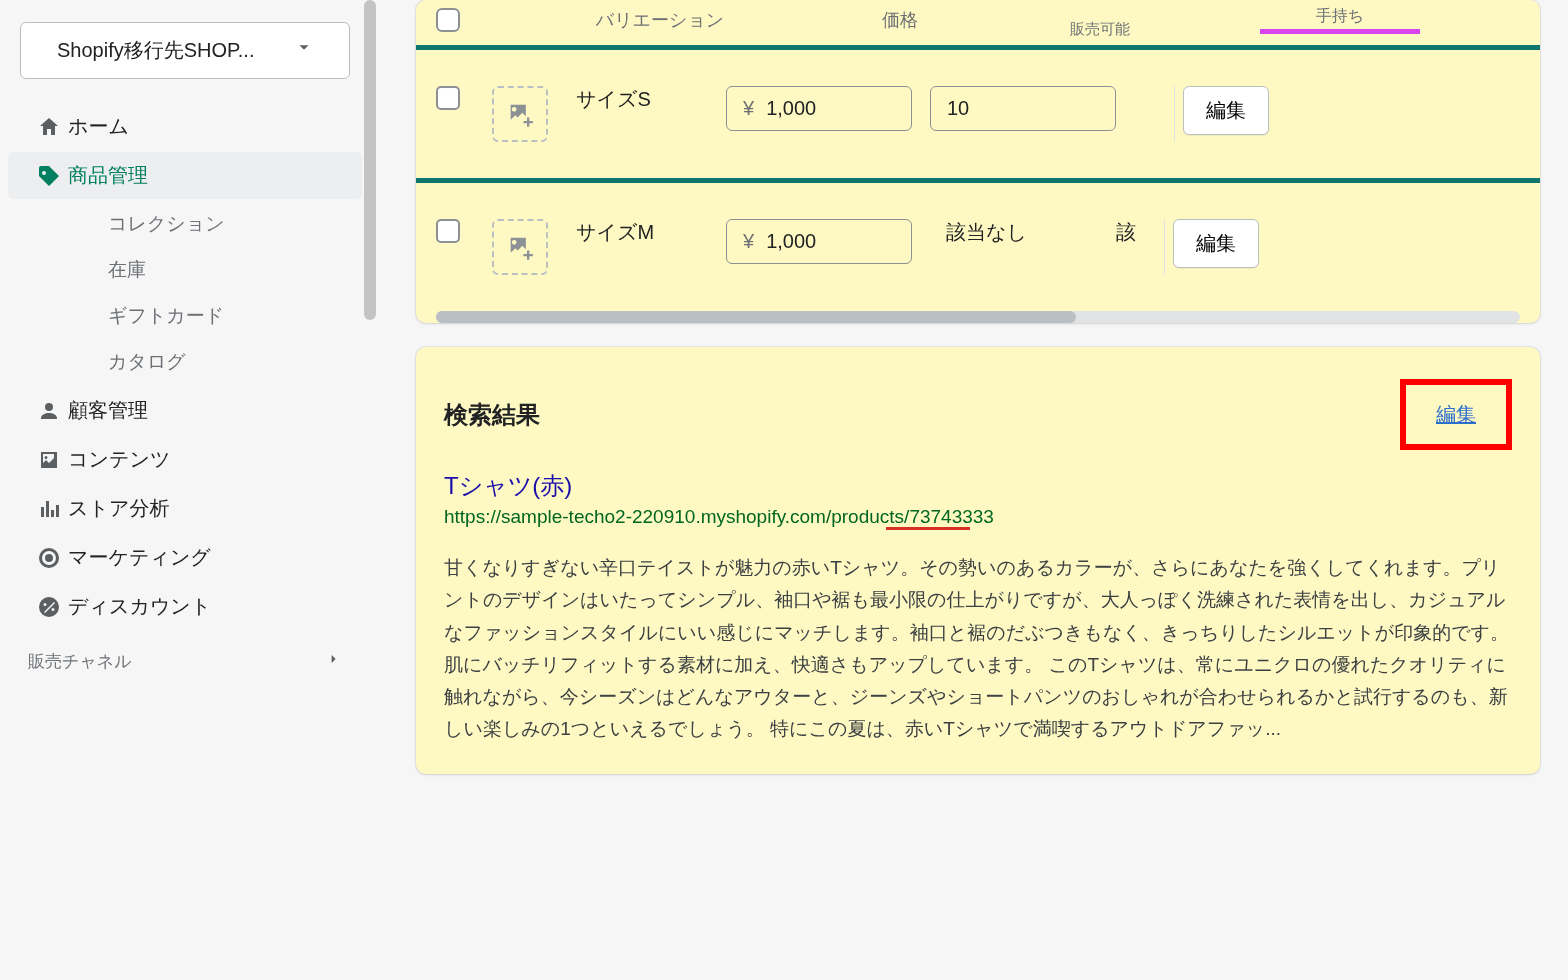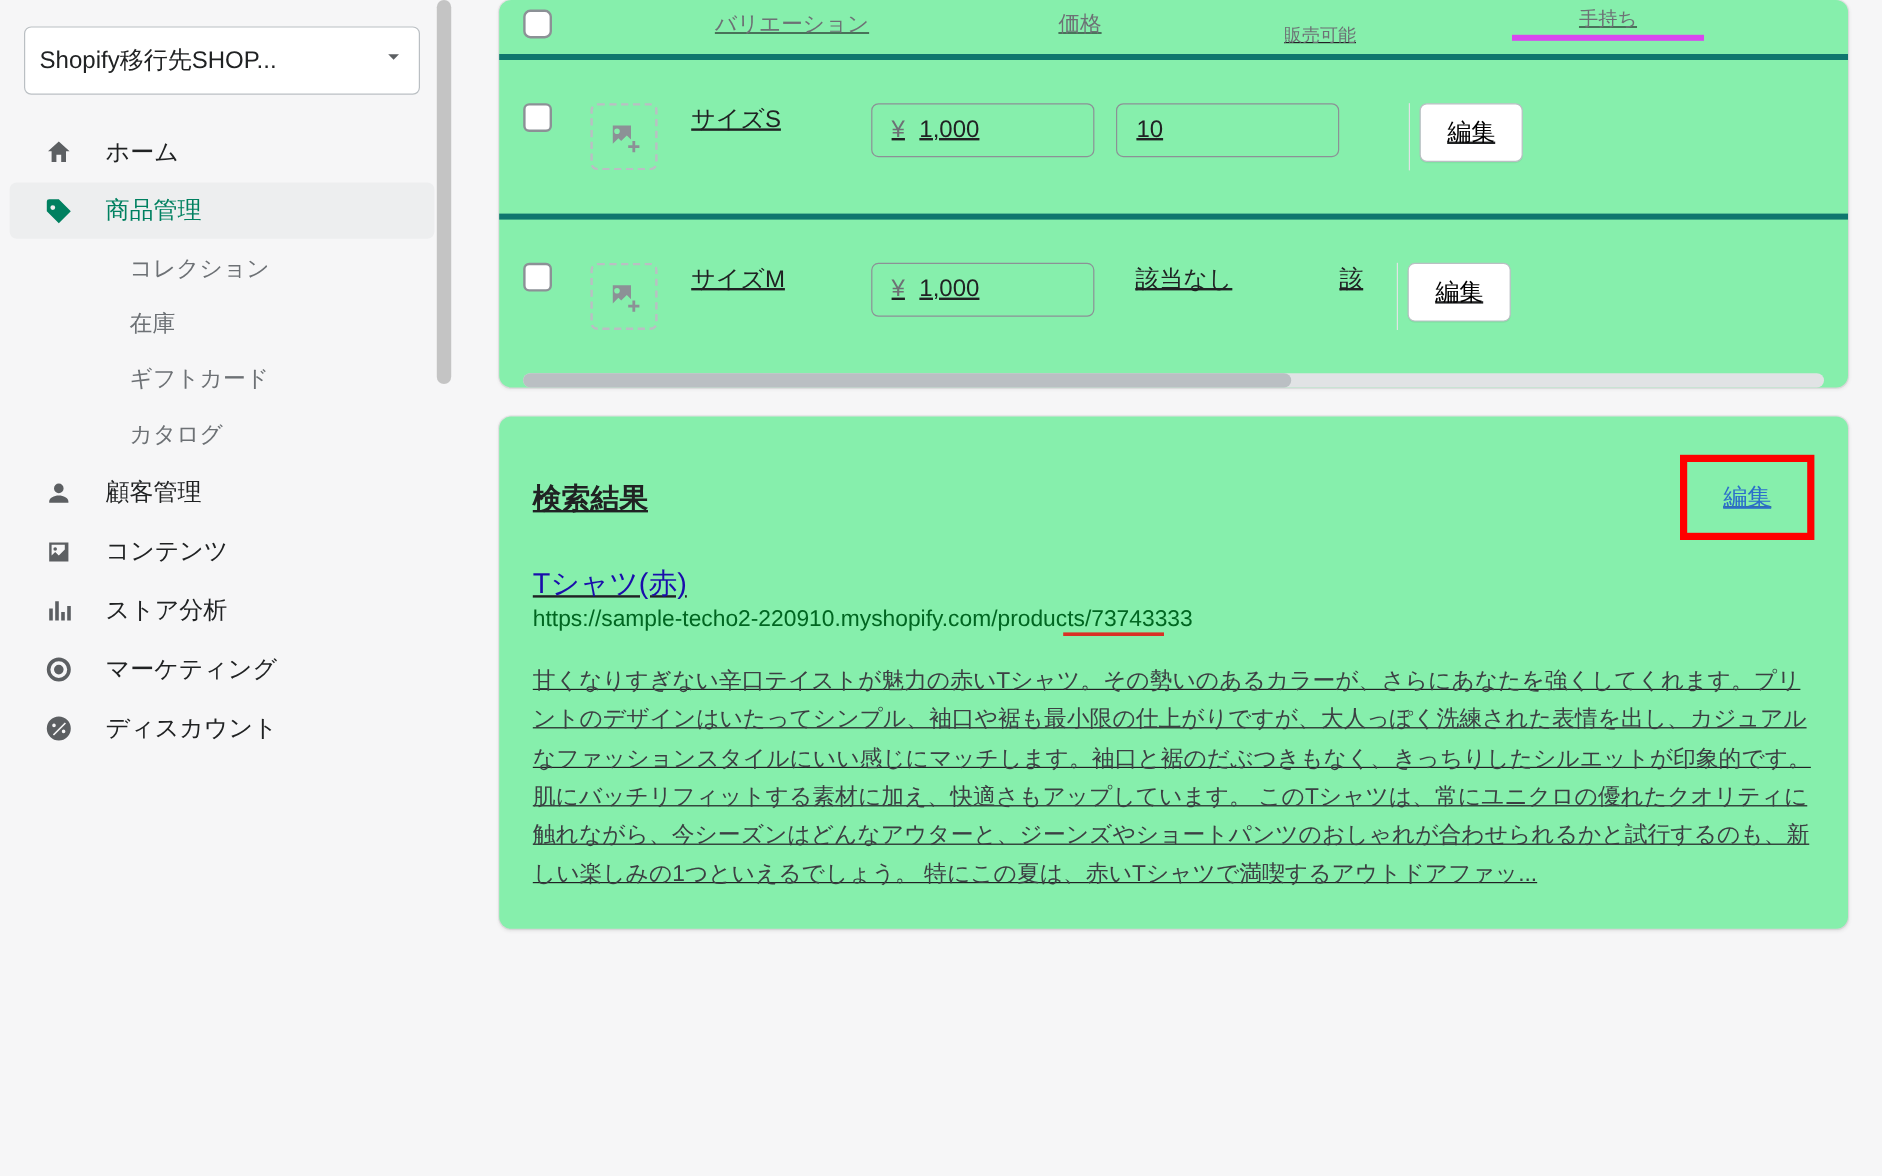--- a/index.html
+++ b/index.html
@@ -1,31 +1,31 @@
 <!DOCTYPE html>
 <html><head>
 <meta charset="utf-8">
 <style>
 * { box-sizing: border-box; margin: 0; padding: 0; }
 body { font-family: -apple-system, BlinkMacSystemFont, "Segoe UI", "Hiragino Sans", "Hiragino Kaku Gothic ProN", Meiryo, sans-serif; background: #f6f6f7; color: #202223; font-size: 18px; }
 .app { display: flex; height: 980px; width: 1568px; }
 .sidebar { width: 370px; background: #f6f6f7; padding: 12px 0; position: relative; }
 .scroll-strip { position: absolute; right: -6px; top: 0; width: 12px; height: 100%; background: transparent; }
 .scroll-strip-thumb { position: absolute; right: 0; top: 0; width: 12px; height: 320px; background: #c4c4c4; border-radius: 6px; }
-.store-select { margin: 10px 20px 24px 20px; padding: 14px 12px; border: 1px solid #babfc3; border-radius: 6px; background: #fff; display: flex; align-items: center; justify-content: space-between; font-size: 20px; font-weight: 500; cursor: pointer; }
+.store-select { margin: 10px 20px 24px 20px; padding: 14px 36px; border: 1px solid #babfc3; border-radius: 6px; background: #fff; display: flex; align-items: center; justify-content: space-between; font-size: 20px; font-weight: 500; cursor: pointer; }
 .nav-list { list-style: none; }
-.nav-item { display: flex; align-items: center; gap: 26px; padding: 10px 20px 10px 28px; font-size: 20px; color: #202223; cursor: pointer; border-radius: 6px; margin: 2px 8px; }
+.nav-item { display: flex; align-items: center; gap: 6px; padding: 10px 20px 10px 28px; font-size: 20px; color: #202223; cursor: pointer; border-radius: 6px; margin: 2px 8px; }
 .nav-item.active { background: #edeeef; color: #008060; font-weight: 500; }
 .nav-item .icon { width: 26px; height: 26px; display: inline-flex; align-items: center; justify-content: center; }
 .nav-item .icon svg { width: 24px; height: 24px; }
 .nav-sub { list-style: none; }
 .nav-sub-item { padding: 10px 20px 10px 108px; font-size: 19px; color: #6d7175; cursor: pointer; }
 .nav-section-title { padding: 18px 28px 8px 28px; font-size: 17px; color: #6d7175; display:flex; align-items:center; justify-content:space-between; }
 .main { flex: 1; padding: 0 28px 24px 46px; overflow: hidden; }
-.card { background: #86efac; border-radius: 10px; box-shadow: 0 0 0 1px rgba(63,63,68,0.08),0 1px 3px rgba(63,63,68,0.12); margin-bottom: 24px; text-decoration: underline; }
+.card { background: #fef9c3; border-radius: 10px; box-shadow: 0 0 0 1px rgba(63,63,68,0.08),0 1px 3px rgba(63,63,68,0.12); margin-bottom: 24px; }
 .variant-header { display: flex; align-items: center; padding: 0 20px 6px 20px; }
 .check-box { width: 24px; height: 24px; border: 2px solid #8c9196; border-radius: 5px; background:#fff; cursor:pointer; flex:none; }
 .check-box.header { border-radius: 6px; }
 .col-variation { flex: 0 0 280px; text-align:center; font-size:18px; color:#6d7175; }
 .col-price { flex: 0 0 200px; text-align:center; font-size:18px; color:#6d7175; }
 .col-avail { flex: 0 0 200px; text-align:center; font-size:15px; color:#6d7175;margin-top:20px; }
 .col-onhand { flex: 0 0 160px; text-align:center; font-size:16px; color:#6d7175; border-bottom:5px solid #d946ef; padding-bottom:2px; }
 .variant-row { display:flex; align-items:flex-start; padding: 36px 20px; border-top:5px solid #0f766e; }
 .variant-row:first-of-type { border-top:none; }
 .thumb { width:56px; height:56px; border:2px dashed #babfc3; border-radius:6px; display:flex; align-items:center; justify-content:center; margin:0 28px; flex:none; color:#8c9196; cursor:pointer; }
@@ -128,20 +128,26 @@
       </li>
       <li class="nav-item">
         <span class="icon">
             <svg viewBox="0 0 24 24">
               <path fill="#5c5f62" d="M12 2a10 10 0 100 20 10 10 0 000-20zM8 8a1.5 1.5 0 110 3 1.5 1.5 0 010-3zm8 5a1.5 1.5 0 110 3 1.5 1.5 0 010-3zM7 17l10-10 1 1L8 18l-1-1z"></path>
             </svg>
           </span>
         <span>ディスカウント</span>
       </li>
     </ul>
+    <div class="nav-section-title">
+      <span>販売チャネル</span>
+      <span class="icon"><svg viewBox="0 0 20 20" width="16" height="16">
+            <path fill="#5c5f62" d="M7 5l5 5-5 5z"></path>
+          </svg></span>
+    </div>
     <div class="scroll-strip">
         <div class="scroll-strip-thumb"></div>
       </div>
   </aside>
 
   <main class="main">
     <div class="card">
       <div class="variant-header">
         <div class="head-check-wrap">
             <div class="check-box header"></div>

